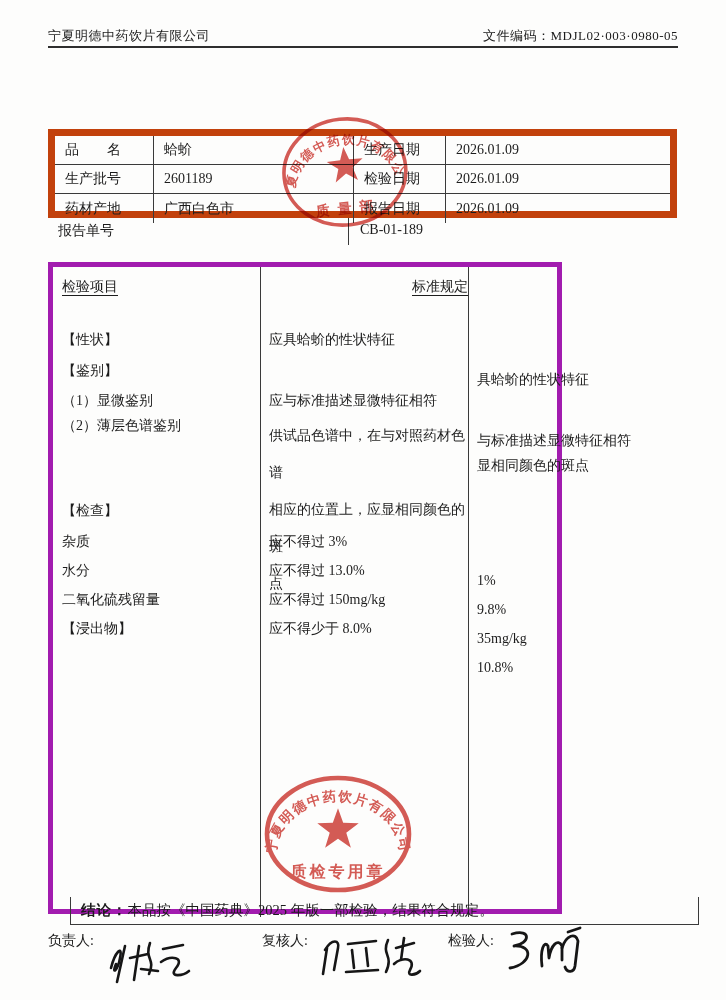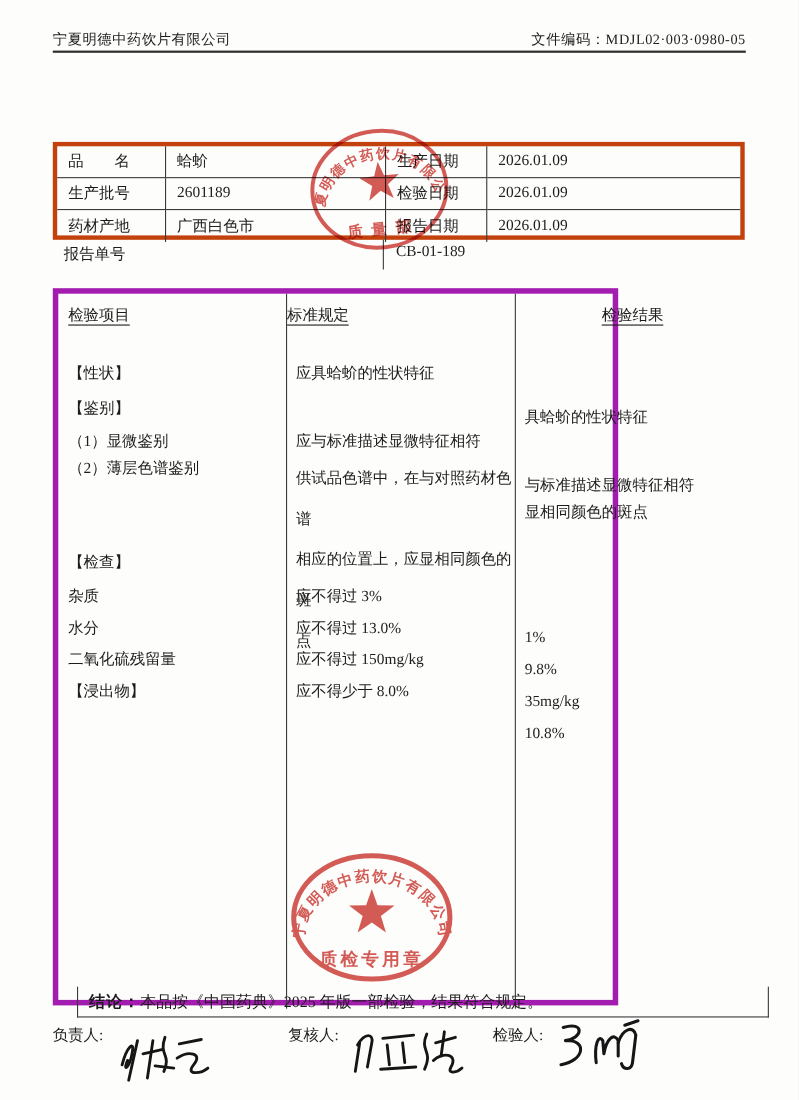--- a/index.html
+++ b/index.html
@@ -24,21 +24,21 @@
   .hdr-rule{left:48px;top:46px;width:630px;border-top:2px solid #2e2e2e;}
 
   .doc-title{
     left:48px;top:80px;width:630px;text-align:center;
     font-size:27px;font-weight:bold;letter-spacing:4px;
   }
 
   
   .info-band{
     left:48px;top:129px;width:629px;height:89px;
-    border:4px solid #c2410c;box-sizing:border-box;
+    border:7px solid #c2410c;box-sizing:border-box;
     display:grid;
     grid-template-columns:99px 200px 92px auto;
     grid-template-rows:29px 29px 29px;
   }
   .cell{
     border-right:1px solid #3a3a3a;border-bottom:1px solid #3a3a3a;
     box-sizing:border-box;display:flex;align-items:center;
     padding-left:10px;font-size:14px;white-space:nowrap;
   }
   .cell.lastcol{border-right:none;}
@@ -52,21 +52,21 @@
 
   
   .main-band{
     left:48px;top:262px;width:514px;height:652px;
     border:5px solid #a21caf;box-sizing:border-box;
   }
   .vline1{left:207px;top:0;height:650px;border-left:1px solid #3a3a3a;position:absolute;}
   .vline2{left:415px;top:0;height:650px;border-left:1px solid #3a3a3a;position:absolute;}
   .t-line{position:absolute;font-size:14px;white-space:nowrap;}
   .col-h{text-decoration:underline;text-underline-offset:4px;}
-  .col2-h{left:208px;width:207px;text-align:left;}
+  .col2-h{left:208px;width:207px;text-align:right;}
   .col3-h{left:416px;width:212px;text-align:center;}
   .c1{left:9px;}
   .c2{left:216px;}
   .c3{left:424px;margin-top:40px;}
   .wrap3{white-space:pre-line;line-height:37px;width:200px;}
 
   
   .concl-band{
     left:48px;top:897px;width:629px;height:28px;box-sizing:border-box;
     border:1px solid #3a3a3a;border-top:none;
@@ -112,21 +112,20 @@
   <div class="abs repno-divider"></div>
   <div class="abs repno-label">报告单号</div>
   <div class="abs repno-value">CB-01-189</div>
 
   <div class="abs main-band">
     <div class="vline1"></div>
     <div class="vline2"></div>
 
     <div class="t-line col-h c1" style="top:11px">检验项目</div>
     <div class="t-line col-h col2-h" style="top:11px">标准规定</div>
-    <div class="t-line col-h col3-h" style="top:11px">检验结果</div>
 
     <div class="t-line c1" style="top:64px">【性状】</div>
     <div class="t-line c2" style="top:64px">应具蛤蚧的性状特征</div>
     <div class="t-line c3" style="top:64px">具蛤蚧的性状特征</div>
 
     <div class="t-line c1" style="top:95px">【鉴别】</div>
 
     <div class="t-line c1" style="top:125px">（1）显微鉴别</div>
     <div class="t-line c2" style="top:125px">应与标准描述显微特征相符</div>
     <div class="t-line c3" style="top:125px">与标准描述显微特征相符</div>

